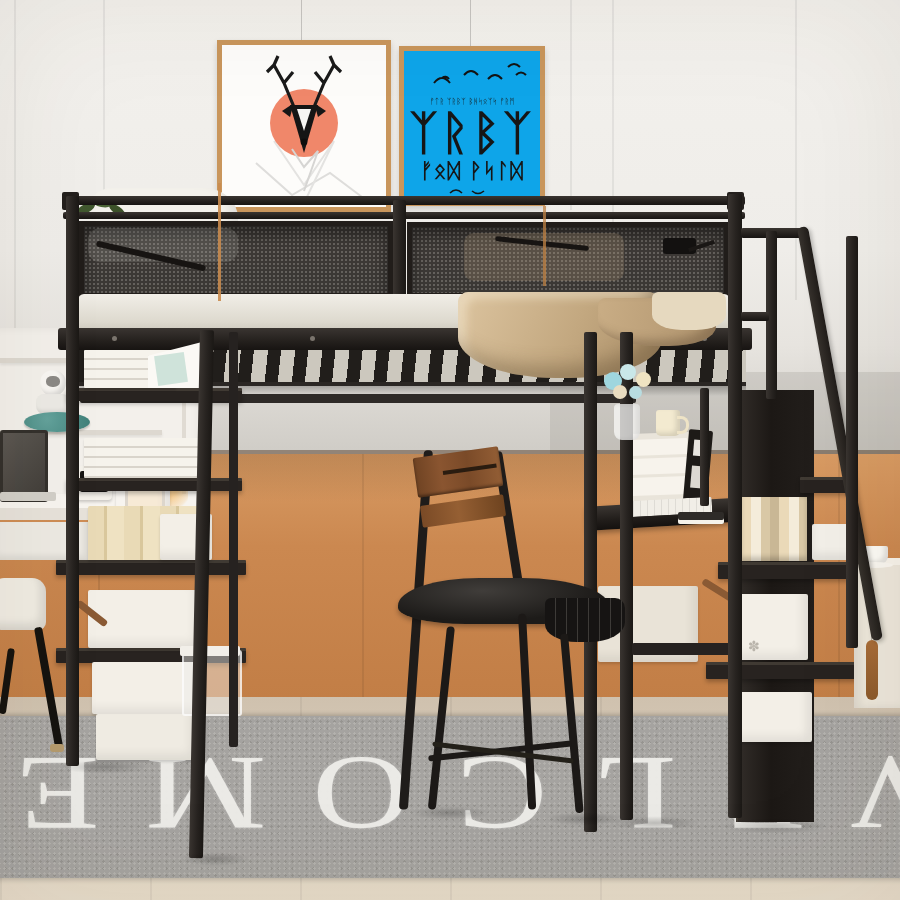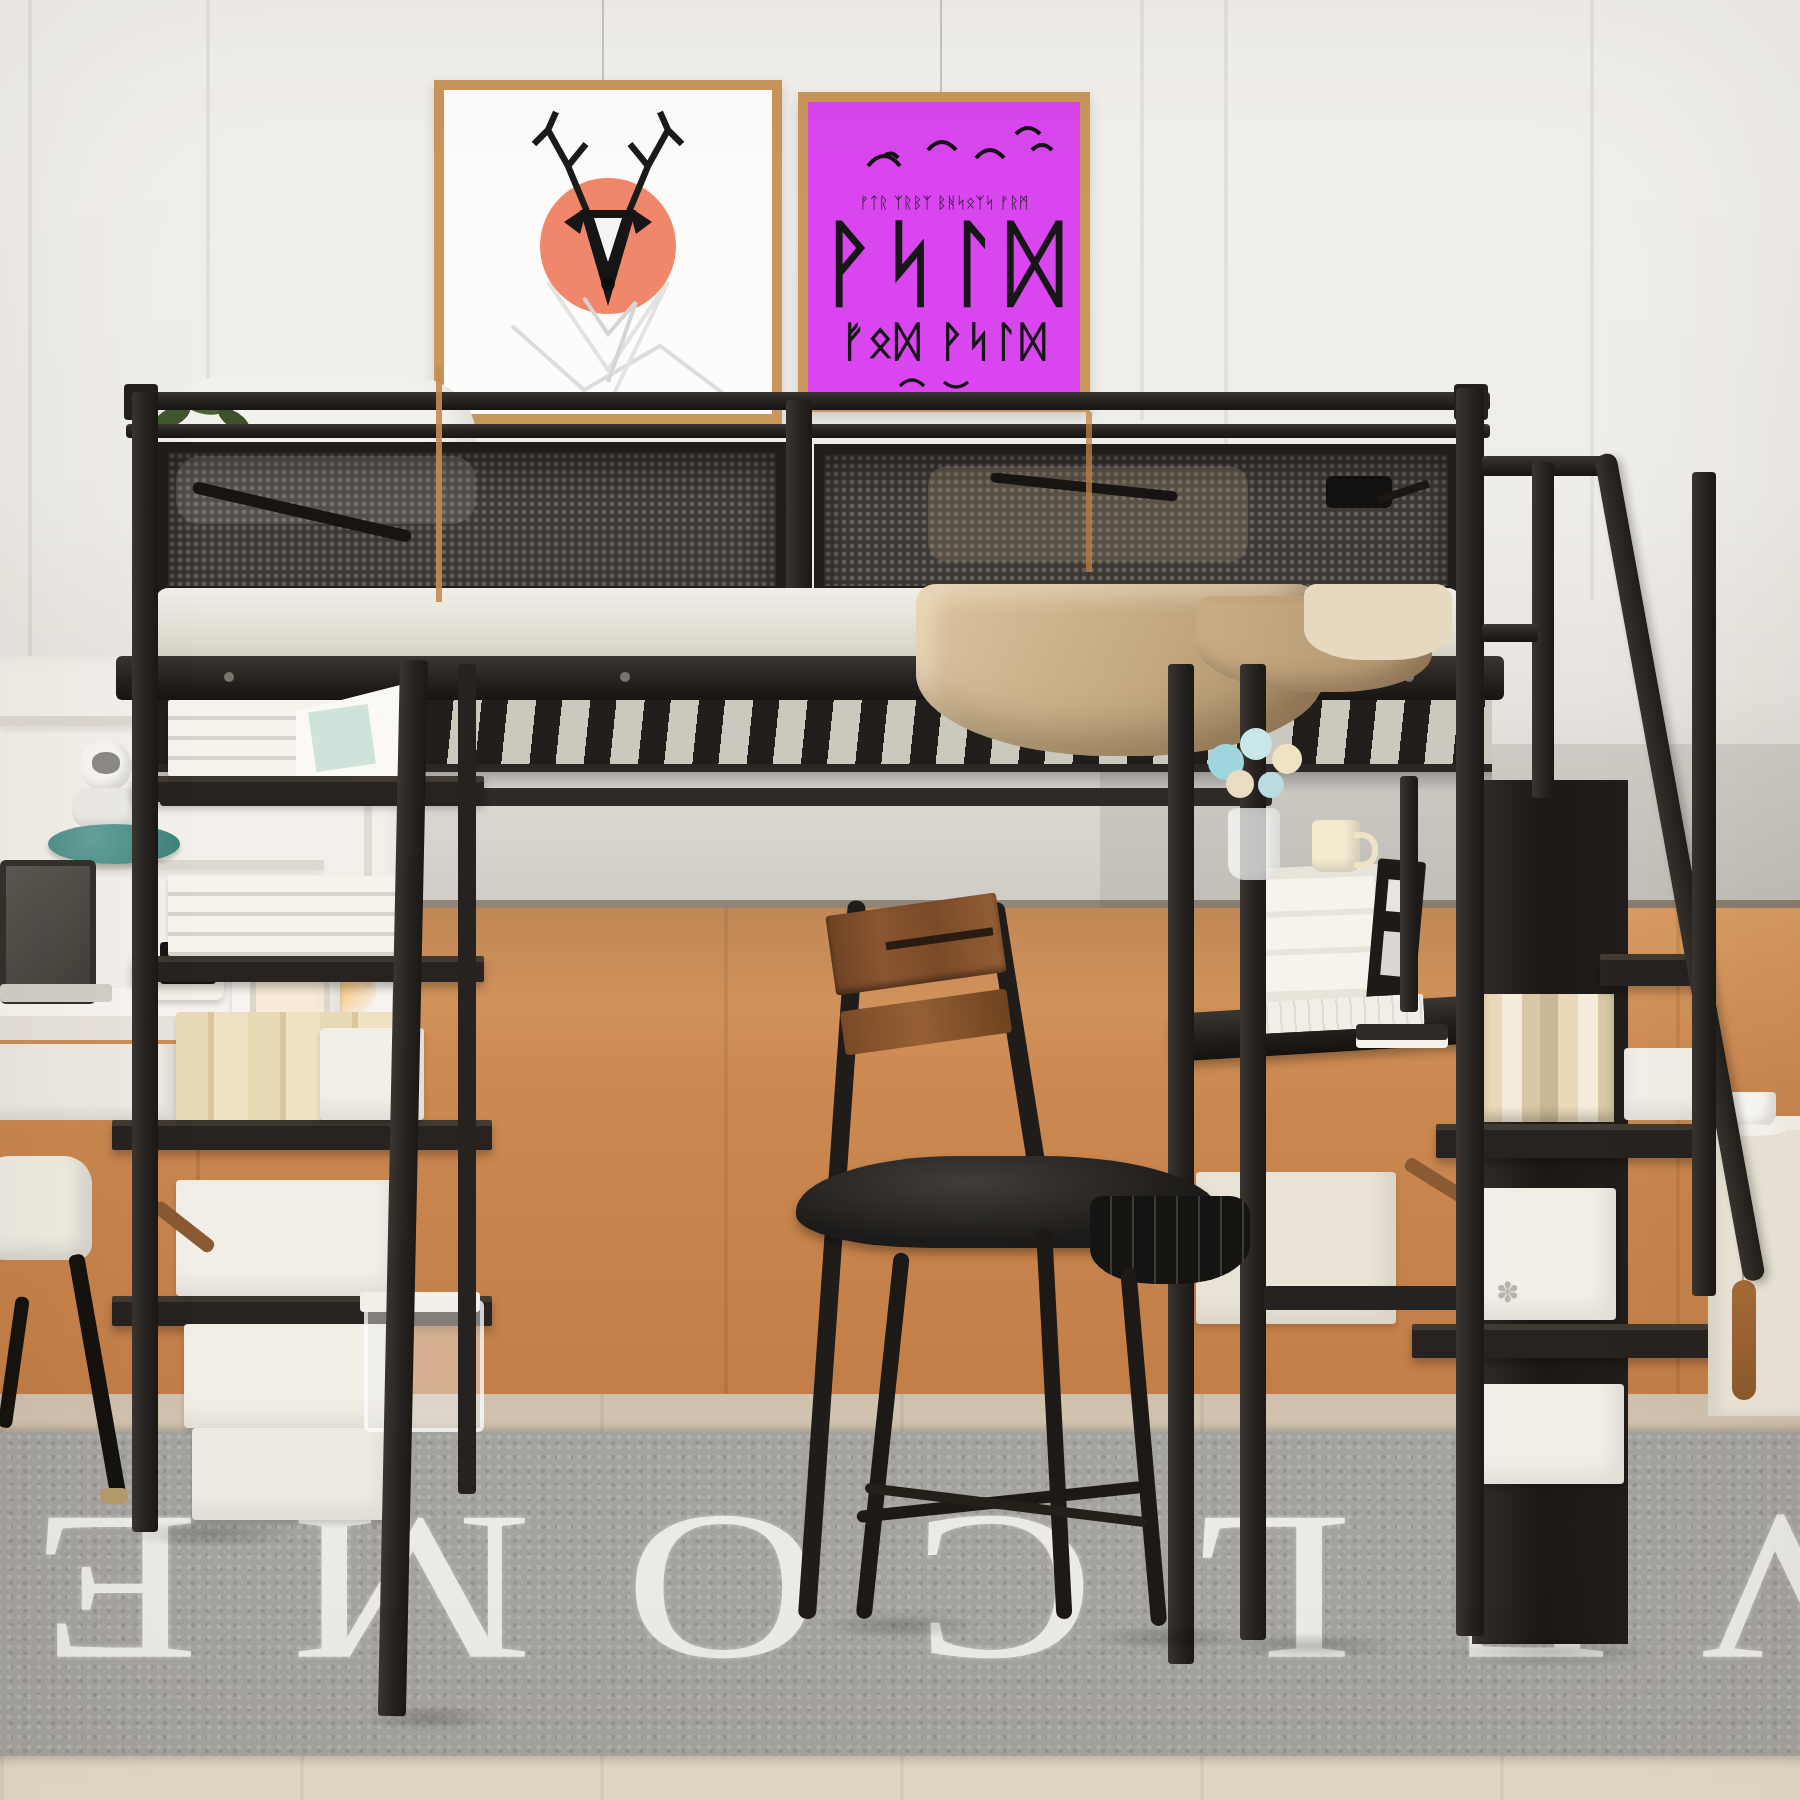--- a/index.html
+++ b/index.html
@@ -54,32 +54,32 @@
       </g>
       <polygon points="60,66 72,58 68,72" fill="#161616"></polygon>
       <polygon points="104,66 92,58 96,72" fill="#161616"></polygon>
       <polygon points="68,60 96,60 82,108" fill="#151515"></polygon>
       <polygon points="75,64 89,64 82,86" fill="#f6f5f3"></polygon>
       <circle cx="82" cy="97" r="3.4" fill="#0d0d0d"></circle>
       <polyline points="70,104 82,122 96,106 82,146" fill="none" stroke="#d6d5d3" stroke-width="2"></polyline>
     </svg>
   </div>
 
-  <div class="abs" style="left:399px;top:46px;width:136px;height:150px;background:#d946ef;border:5px solid #c9965c;box-shadow:0 3px 6px rgba(0,0,0,.15);">
+  <div class="abs" style="left:399px;top:46px;width:136px;height:150px;background:#0ea5e9;border:5px solid #c9965c;box-shadow:0 3px 6px rgba(0,0,0,.15);">
     <svg width="120" height="34" viewBox="0 0 120 34" style="position:absolute;left:12px;top:8px;">
       <g stroke="#141414" stroke-width="2" fill="none">
         <path d="M18,24 Q26,14 34,24 M26,19 Q30,16 33,20"></path>
         <path d="M48,16 Q55,8 62,16"></path>
         <path d="M72,20 Q79,12 86,20"></path>
         <path d="M92,8 Q98,2 104,8"></path>
         <path d="M100,16 Q105,11 110,16"></path>
       </g>
     </svg>
     <div class="runes" style="top:46px;font-size:8px;letter-spacing:0;">ᚠᛏᚱ ᛉᚱᛒᛉ ᛒᚻᛋᛟᛉᛋ ᚠᚱᛗ</div>
-    <div class="runes" style="top:54px;font-size:47px;font-weight:bold;letter-spacing:3px;">ᚹᛋᛚᛞ</div>
+    <div class="runes" style="top:54px;font-size:47px;font-weight:bold;letter-spacing:3px;">ᛉᚱᛒᛉ</div>
     <div class="runes" style="top:108px;font-size:21px;font-weight:bold;letter-spacing:1px;">ᚠᛟᛞ ᚹᛋᛚᛞ</div>
     <svg width="60" height="16" viewBox="0 0 60 16" style="position:absolute;left:38px;top:132px;">
       <g stroke="#141414" stroke-width="1.6" fill="none">
           <path d="M8,10 Q14,4 20,10"></path>
           <path d="M30,8 Q36,13 42,8"></path>
         </g>
     </svg>
   </div>
 
   <div class="abs" style="left:0;top:328px;width:206px;height:178px;background:#f3f0eb;box-shadow:inset -8px 0 10px rgba(0,0,0,.06);"></div>

